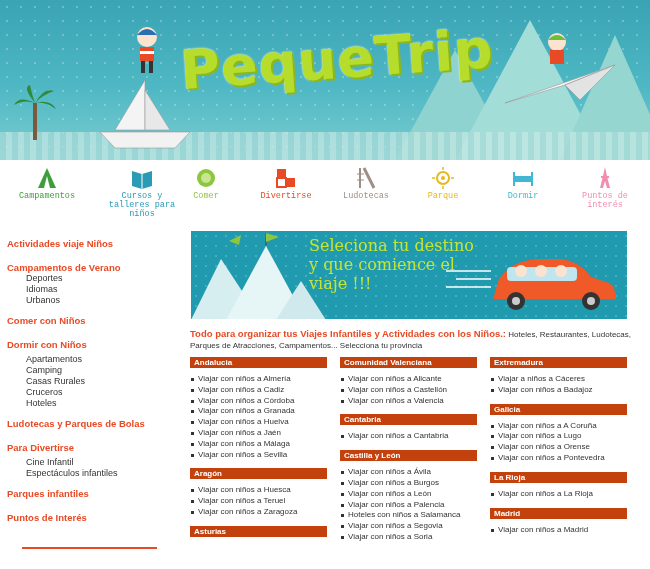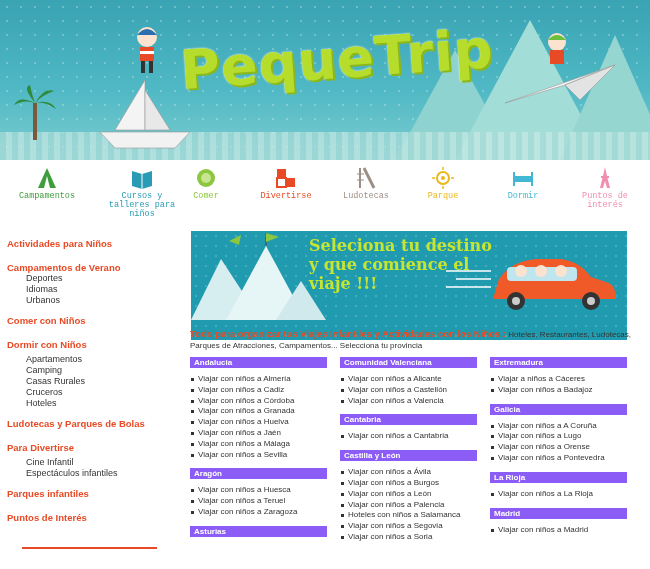--- a/index.html
+++ b/index.html
@@ -30,31 +30,31 @@
   .nav-item .nav-icon { display: block; height: 24px; margin: 0 auto 2px; }
   .nav-item .nav-label { display: block; line-height: 9px; font-family: Liberation Mono, monospace; }
 
   
   .sidebar { position: absolute; left: 0; top: 232px; width: 185px; }
   .side-cat { display: block; color: #e84a25; font-weight: bold; font-size: 9.5px; margin-left: 7px; cursor: pointer; }
   .side-sub { display: block; color: #333; font-size: 9px; margin-left: 26px; line-height: 11px; cursor: pointer; }
   .side-bottom-line { position: absolute; left: 22px; top: 547px; width: 135px; height: 2px; background: #e84a25; }
 
   
-  .promo { position: absolute; left: 191px; top: 231px; width: 436px; height: 109px; background: #1f9aae; overflow: hidden; font-weight: bold; }
+  .promo { position: absolute; left: 191px; top: 231px; width: 436px; height: 88px; background: #1f9aae; overflow: hidden; }
   .promo .p-dots { position: absolute; inset: 0; background-image: radial-gradient(rgba(255,255,255,0.18) 1px, transparent 1.5px); background-size: 10px 10px; }
   .promo-text { position: absolute; left: 118px; top: 5px; font-family: "DejaVu Serif", serif; font-size: 16px; line-height: 19px; color: #c6e531; }
 
   
   .intro { position: absolute; left: 190px; top: 328px; width: 446px; font-size: 8px; line-height: 11px; color: #333; }
   .intro b { color: #e84a25; font-size: 9.5px; }
 
   
   .col { position: absolute; top: 357px; width: 137px; }
-  .region-head { display: block; background: #8b5cf6; color: #fff; font-weight: bold; font-size: 8px; padding: 1px 4px; height: 11px; line-height: 10px; margin-bottom: 6px; cursor: pointer; }
+  .region-head { display: block; background: #c2410c; color: #fff; font-weight: bold; font-size: 8px; padding: 1px 4px; height: 11px; line-height: 10px; margin-bottom: 6px; cursor: pointer; }
   .region-list { list-style: none; margin-bottom: 8px; }
   .region-list li { font-size: 8px; line-height: 10.8px; color: #333; padding-left: 8px; position: relative; cursor: pointer; }
   .region-list li::before { content: ""; position: absolute; left: 1px; top: 4px; width: 3px; height: 3px; background: #333; }
 </style>
 </head>
 <body>
 
 <div class="banner">
   <div class="dots"></div>
   <div class="mountain" style="left:395px;border-width:0 60px 110px 60px;border-bottom-color:#8ed3cf;"></div>
@@ -153,21 +153,21 @@
   <div class="nav-item" style="left:566px;width:78px;">
     <svg class="nav-icon" width="24" height="24" viewBox="0 0 24 24">
       <path d="M12 1 L14 10 L17 22 L14 22 L12 15 L10 22 L7 22 L10 10 Z" fill="#f28db2"></path>
         <rect x="8" y="10" width="8" height="2" fill="#f28db2"></rect>
     </svg>
     <span class="nav-label" style="color:#f28db2;">Puntos de interés</span>
   </div>
 </div>
 
 <div class="sidebar">
-  <a class="side-cat" style="margin-top:6px;">Actividades para Niños</a>
+  <a class="side-cat" style="margin-top:6px;">Actividades viaje Niños</a>
   <a class="side-cat" style="margin-top:13px;margin-bottom:0;">Campamentos de Verano</a>
   <a class="side-sub">Deportes</a>
   <a class="side-sub">Idiomas</a>
   <a class="side-sub">Urbanos</a>
   <a class="side-cat" style="margin-top:9px;">Comer con Niños</a>
   <a class="side-cat" style="margin-top:13px;margin-bottom:4px;">Dormir con Niños</a>
   <a class="side-sub">Apartamentos</a>
   <a class="side-sub">Camping</a>
   <a class="side-sub">Casas Rurales</a>
   <a class="side-sub">Cruceros</a>

